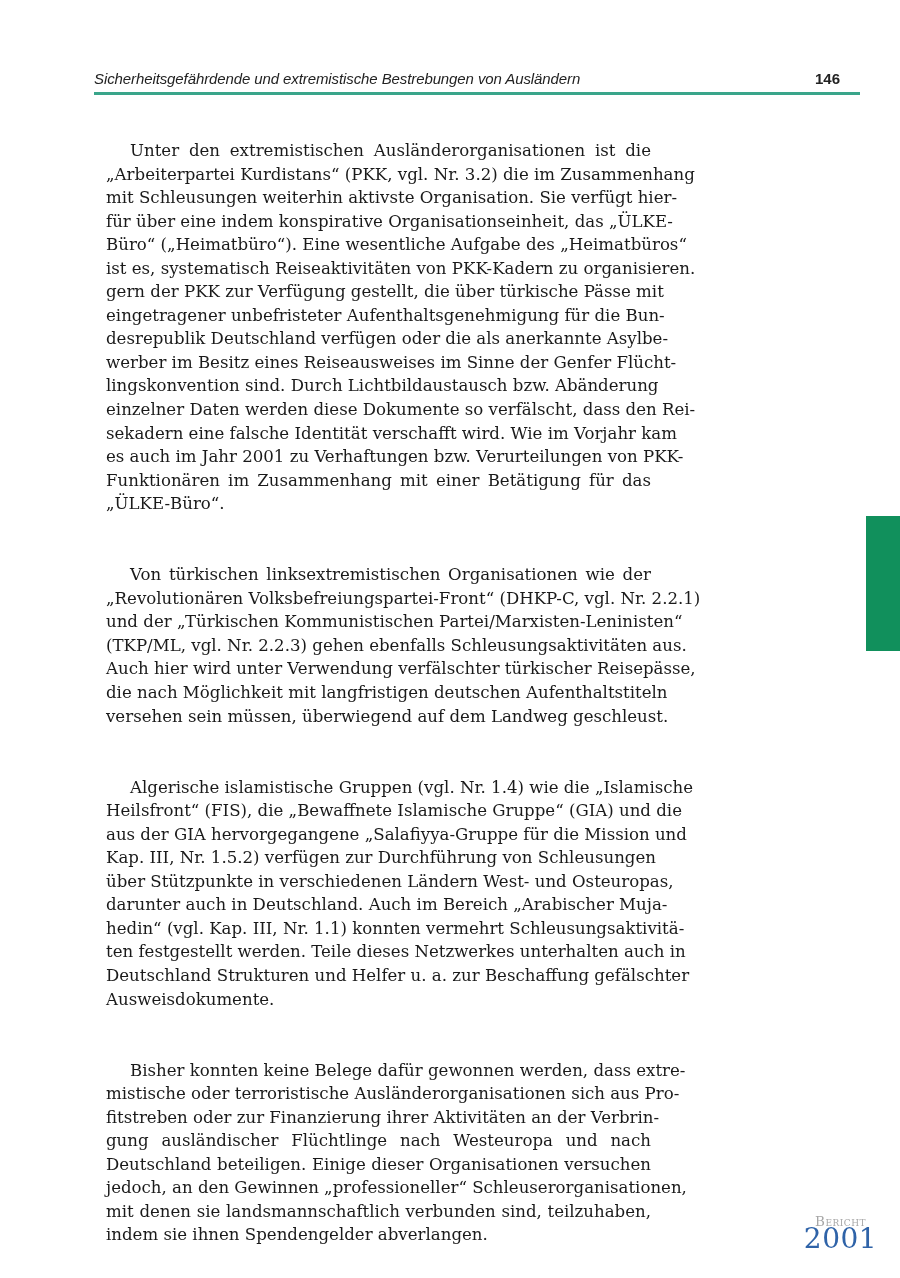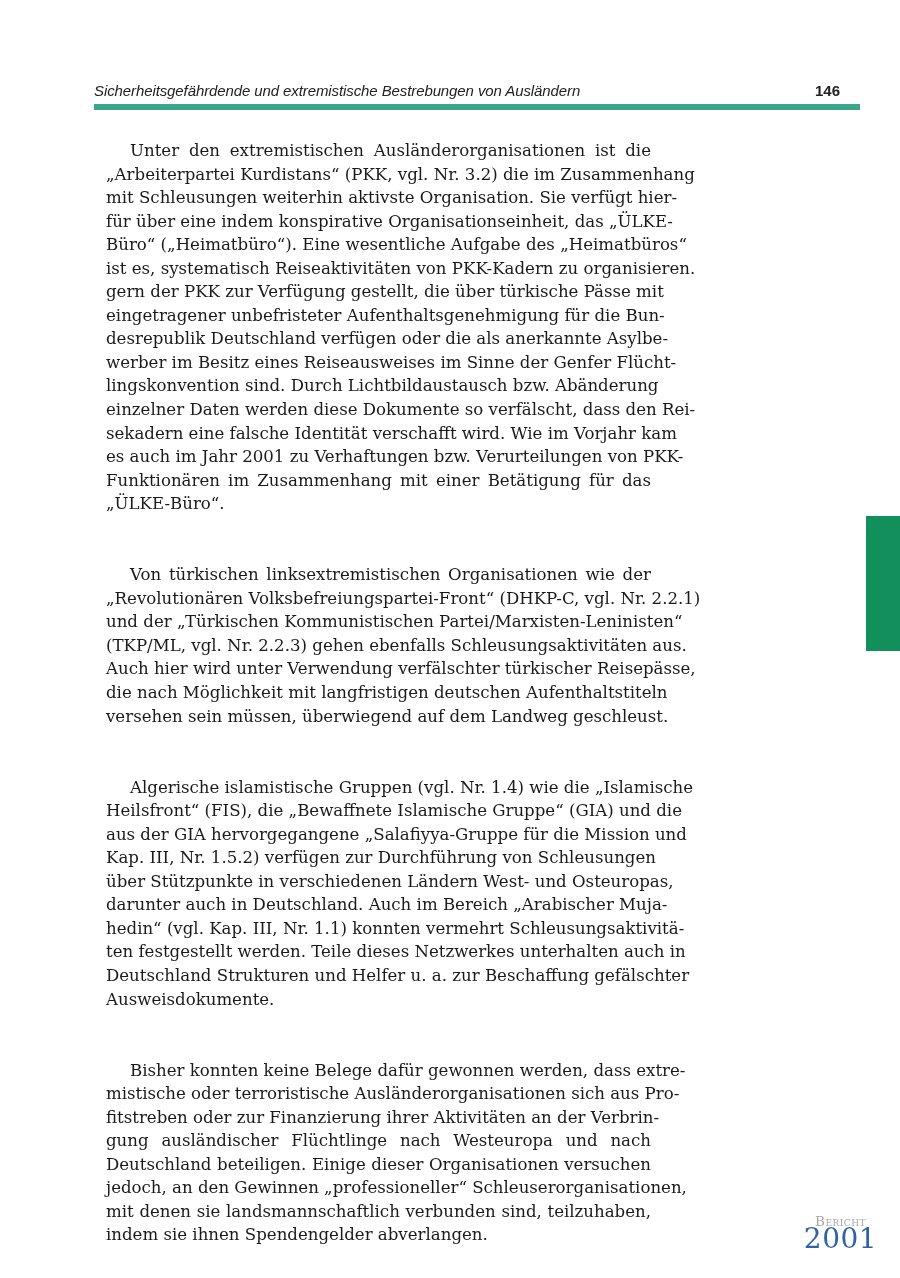--- a/index.html
+++ b/index.html
@@ -1,17 +1,17 @@
 <!DOCTYPE html>
 <html><head>
 <meta charset="utf-8">
 <style>
   html, body { margin:0; padding:0; background:#ffffff; }
   body { width:900px; height:1278px; position:relative; overflow:hidden; font-family:"DejaVu Serif","Liberation Serif",serif; color:#1a1a1a; }
-  .header { position:absolute; left:94px; top:70px; width:766px; height:22px; border-bottom:6px solid #7f1d1d;margin-top:12px; }
+  .header { position:absolute; left:94px; top:70px; width:766px; height:22px; border-bottom:3px solid #7f1d1d; }
   .header-title { position:absolute; left:0; top:0; font-family:"Liberation Sans",sans-serif; font-style:italic; font-size:15px; color:#222; letter-spacing:-0.1px; }
   .page-number { position:absolute; right:20px; top:0; font-family:"Liberation Sans",sans-serif; font-weight:bold; font-size:15px; color:#222; }
   .body { position:absolute; left:94px; top:127px; width:569px; }
   .para { margin:12px; }
   .line { display:block; height:23.55px; line-height:23.55px; font-size:16.6px; text-align:justify; text-align-last:justify; white-space:nowrap; overflow:visible; }
   .line.last { text-align-last:left; }
   .line.indent { padding-left:24px; }
   .gap { height:23.5px; }
   .side-tab { position:absolute; left:866px; top:516px; width:34px; height:135px; }
   .footer-logo { position:absolute; left:803px; top:1214px; width:75px; text-align:center; font-family:"DejaVu Serif",serif; }

